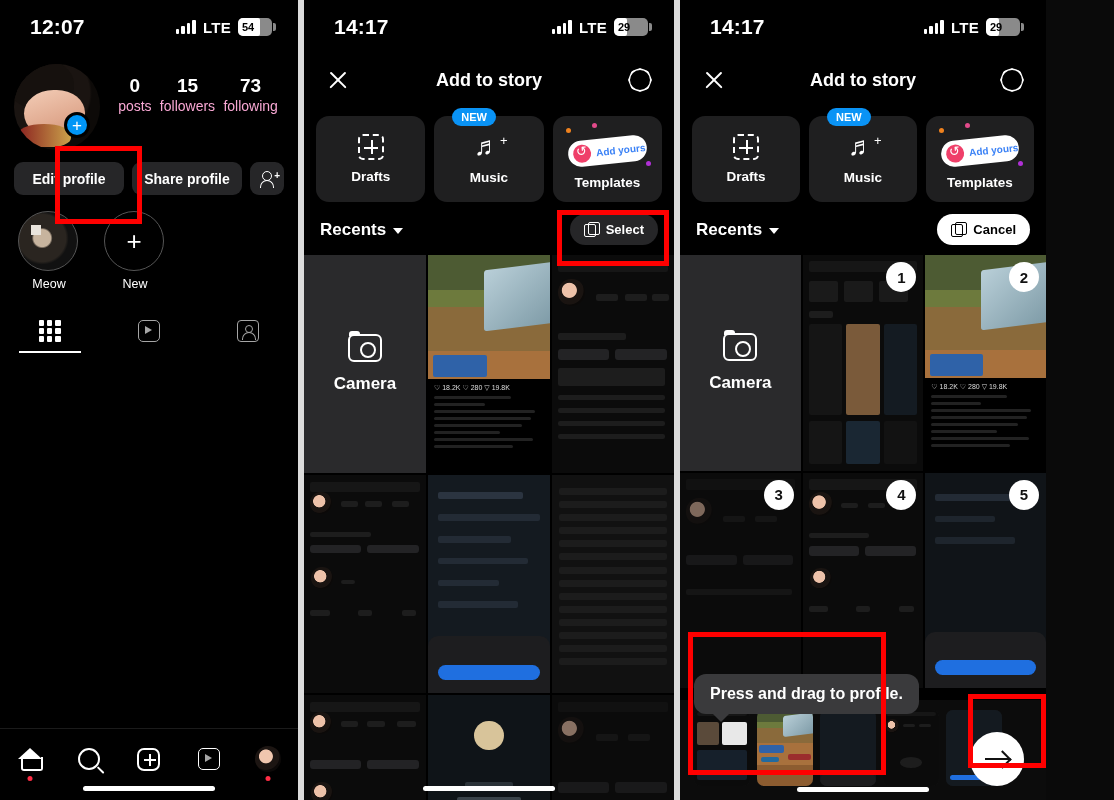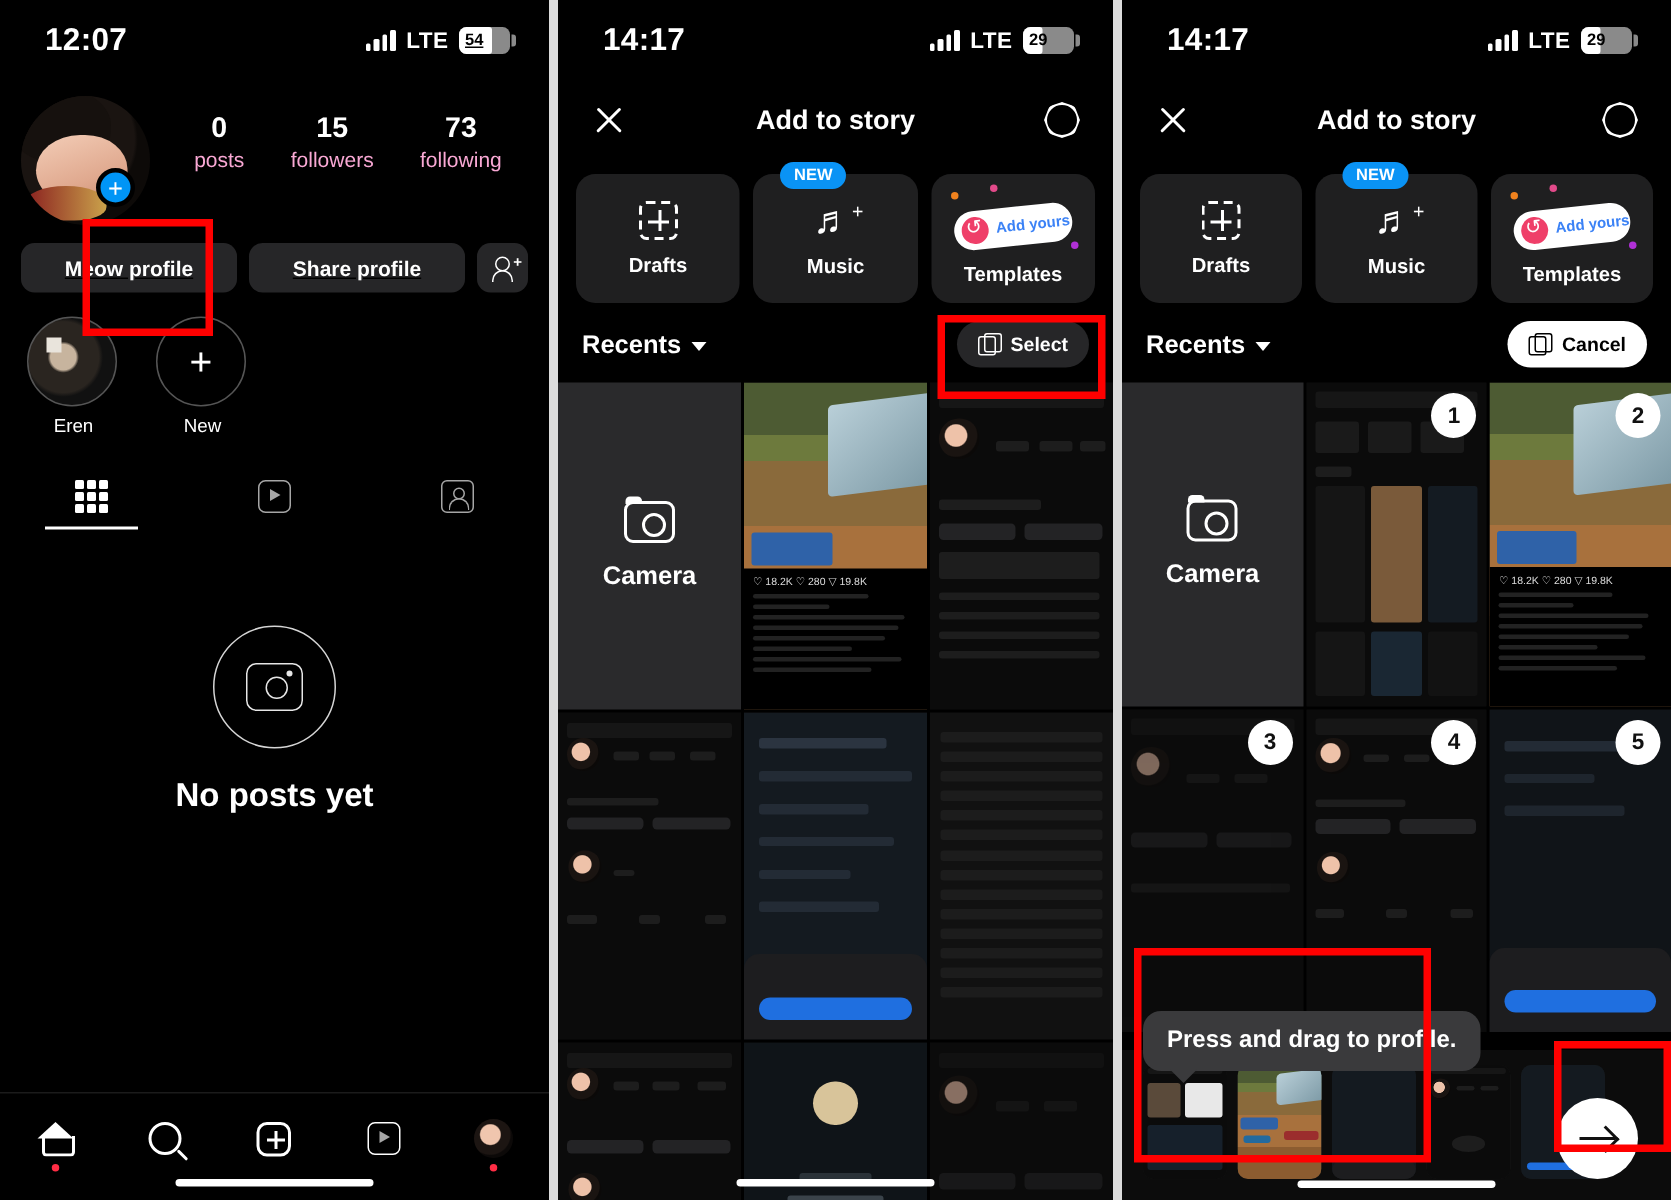--- a/index.html
+++ b/index.html
@@ -5,21 +5,21 @@
   * { box-sizing: border-box; margin: 0; padding: 0; }
   html, body {
     width: 1114px; height: 800px;
     background: #000;
     font-family: "Liberation Sans", sans-serif;
     overflow: hidden;
   }
   .stage { position: relative; width: 1114px; height: 800px; background: #0a0a0a; display: flex; }
 
   .panel { position: relative; height: 800px; overflow: hidden; background: #000; }
-  .panel.p1 { width: 366px; text-decoration: underline; }
+  .panel.p1 { width: 298px; }
   .divider { width: 6px; height: 800px; background: #dcdcdc; }
   .panel.p2 { width: 370px; }
   .panel.p3 { width: 366px; }
 
   
   .statusbar {
     height: 54px; display: flex; align-items: center;
     justify-content: space-between; padding: 0 26px 0 30px; color: #fff;
   }
   .sb-time { font-size: 21px; font-weight: 700; letter-spacing: .2px; }
@@ -294,33 +294,33 @@
         </div>
         <div class="stat">
           <div class="n">73</div>
           <div class="l">following</div>
         </div>
       </div>
     </div>
 
 
     <div class="btnrow">
-      <div class="gbtn">Meow profile</div>
+      <div class="gbtn">Edit profile</div>
       <div class="gbtn">Share profile</div>
       <div class="gbtn sq">
         <span class="addperson">
             <span class="ap-plus">+</span>
           </span>
       </div>
     </div>
 
     <div class="highlights">
       <div class="hl">
         <div class="ring pic"></div>
-        <div class="lbl">Eren</div>
+        <div class="lbl">Meow</div>
       </div>
       <div class="hl">
         <div class="ring">
             <span class="plus">+</span>
           </div>
         <div class="lbl">New</div>
       </div>
     </div>
 
     <div class="tabs">
@@ -338,26 +338,20 @@
           </span>
       </div>
       <div class="tab">
         <span class="reels"></span>
       </div>
       <div class="tab">
         <span class="tagged"></span>
       </div>
     </div>
 
-    <div class="empty">
-      <div class="cam-circle">
-          <span class="cam-g"></span>
-        </div>
-      <div class="txt">No posts yet</div>
-    </div>
 
     <div class="tabbar">
       <div class="tb">
           <span class="home"></span>
           <span class="dot"></span>
         </div>
       <div class="tb">
           <span class="srch"></span>
         </div>
       <div class="tb">

